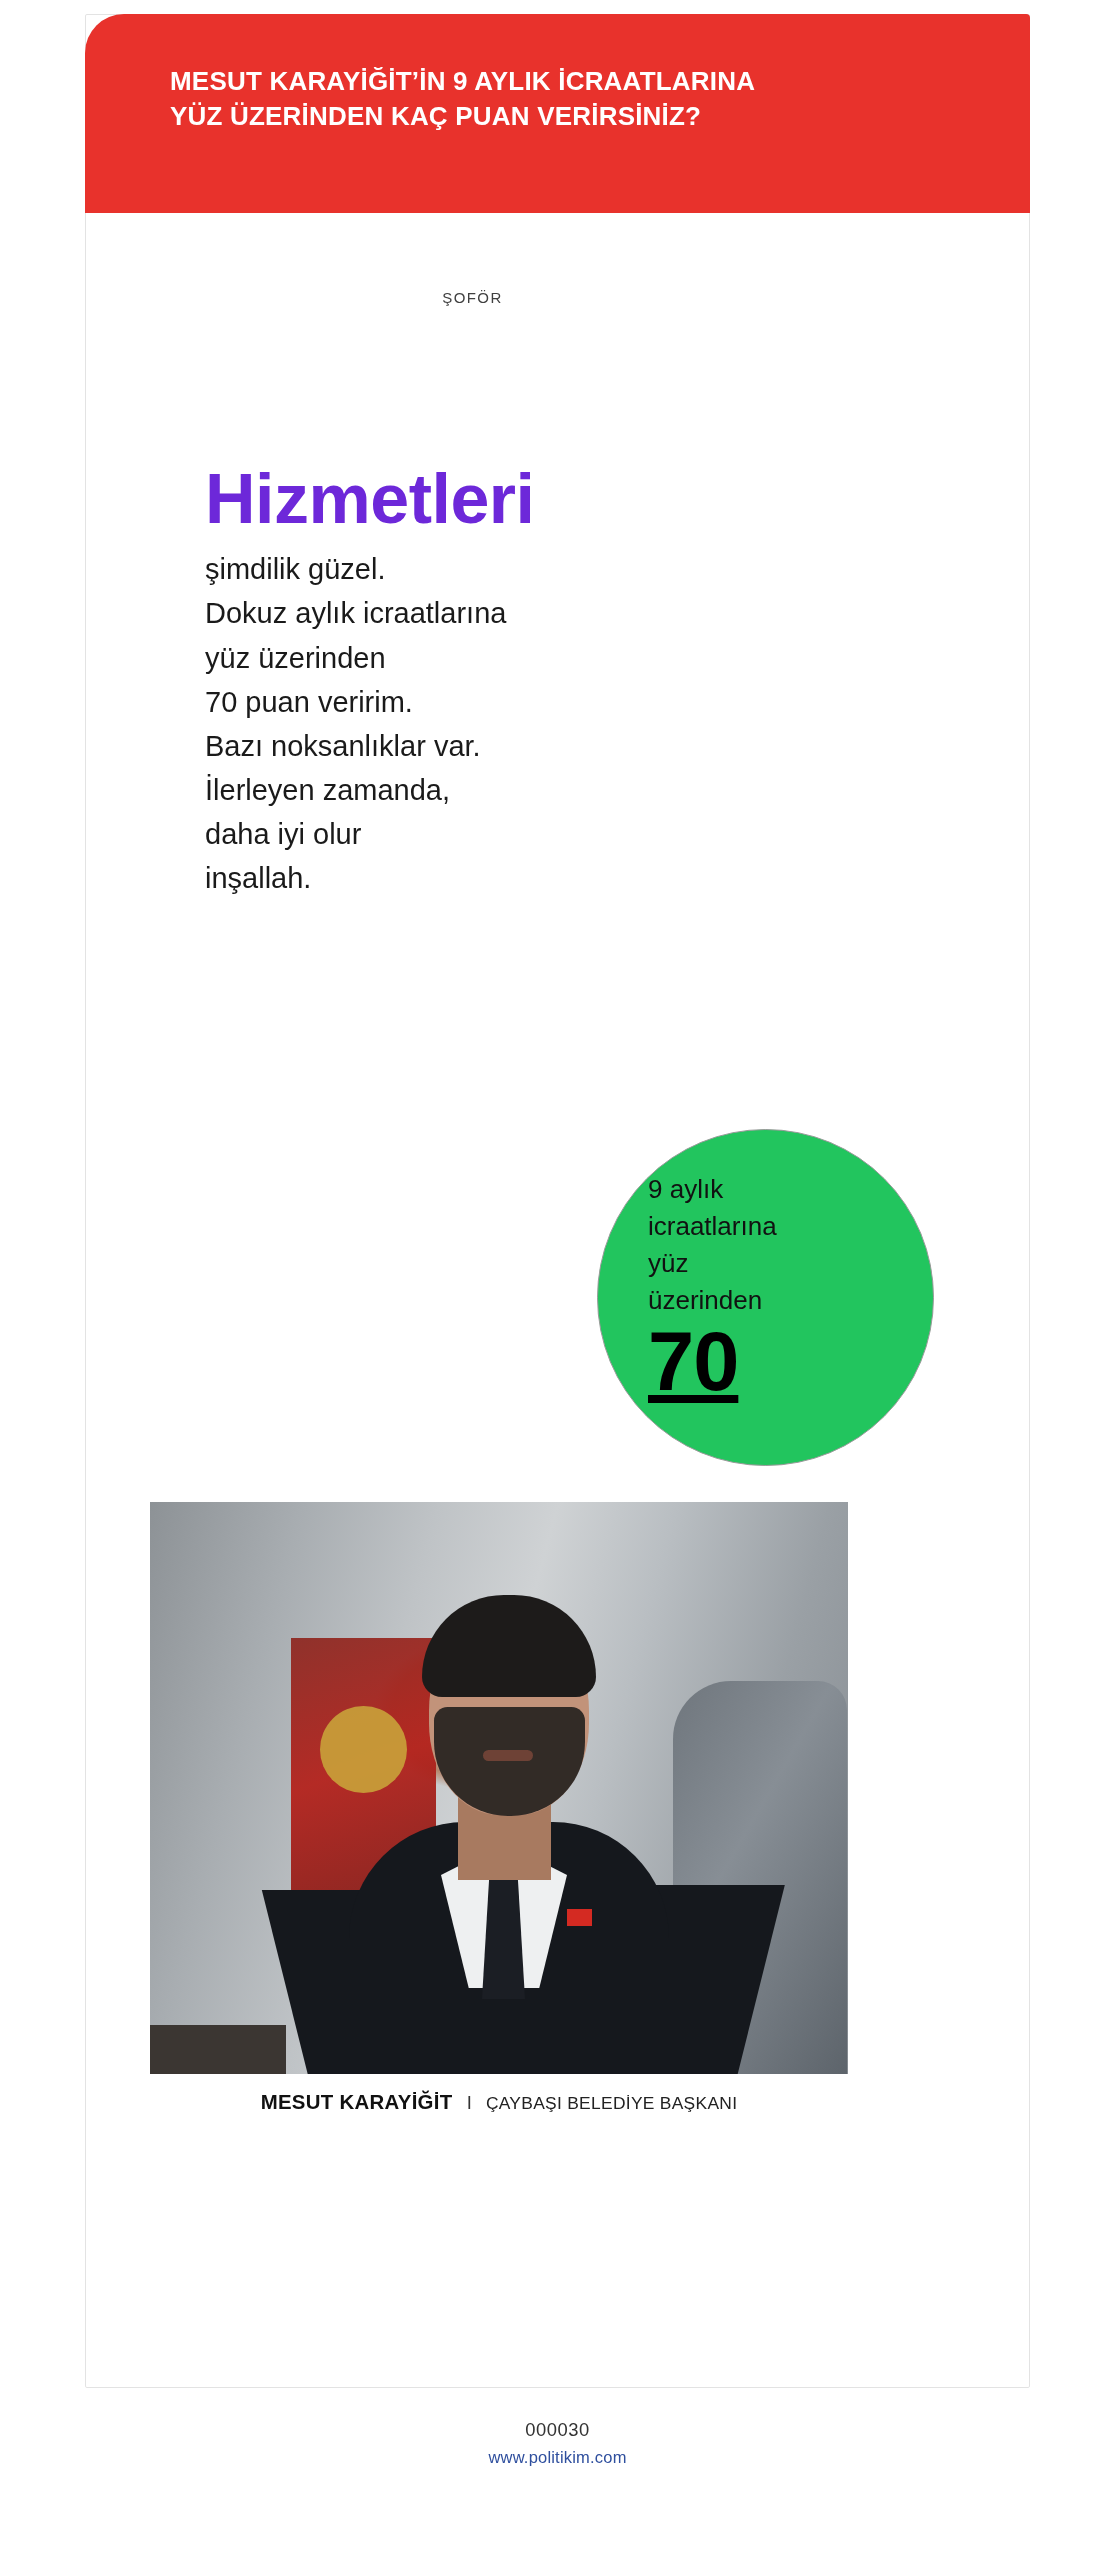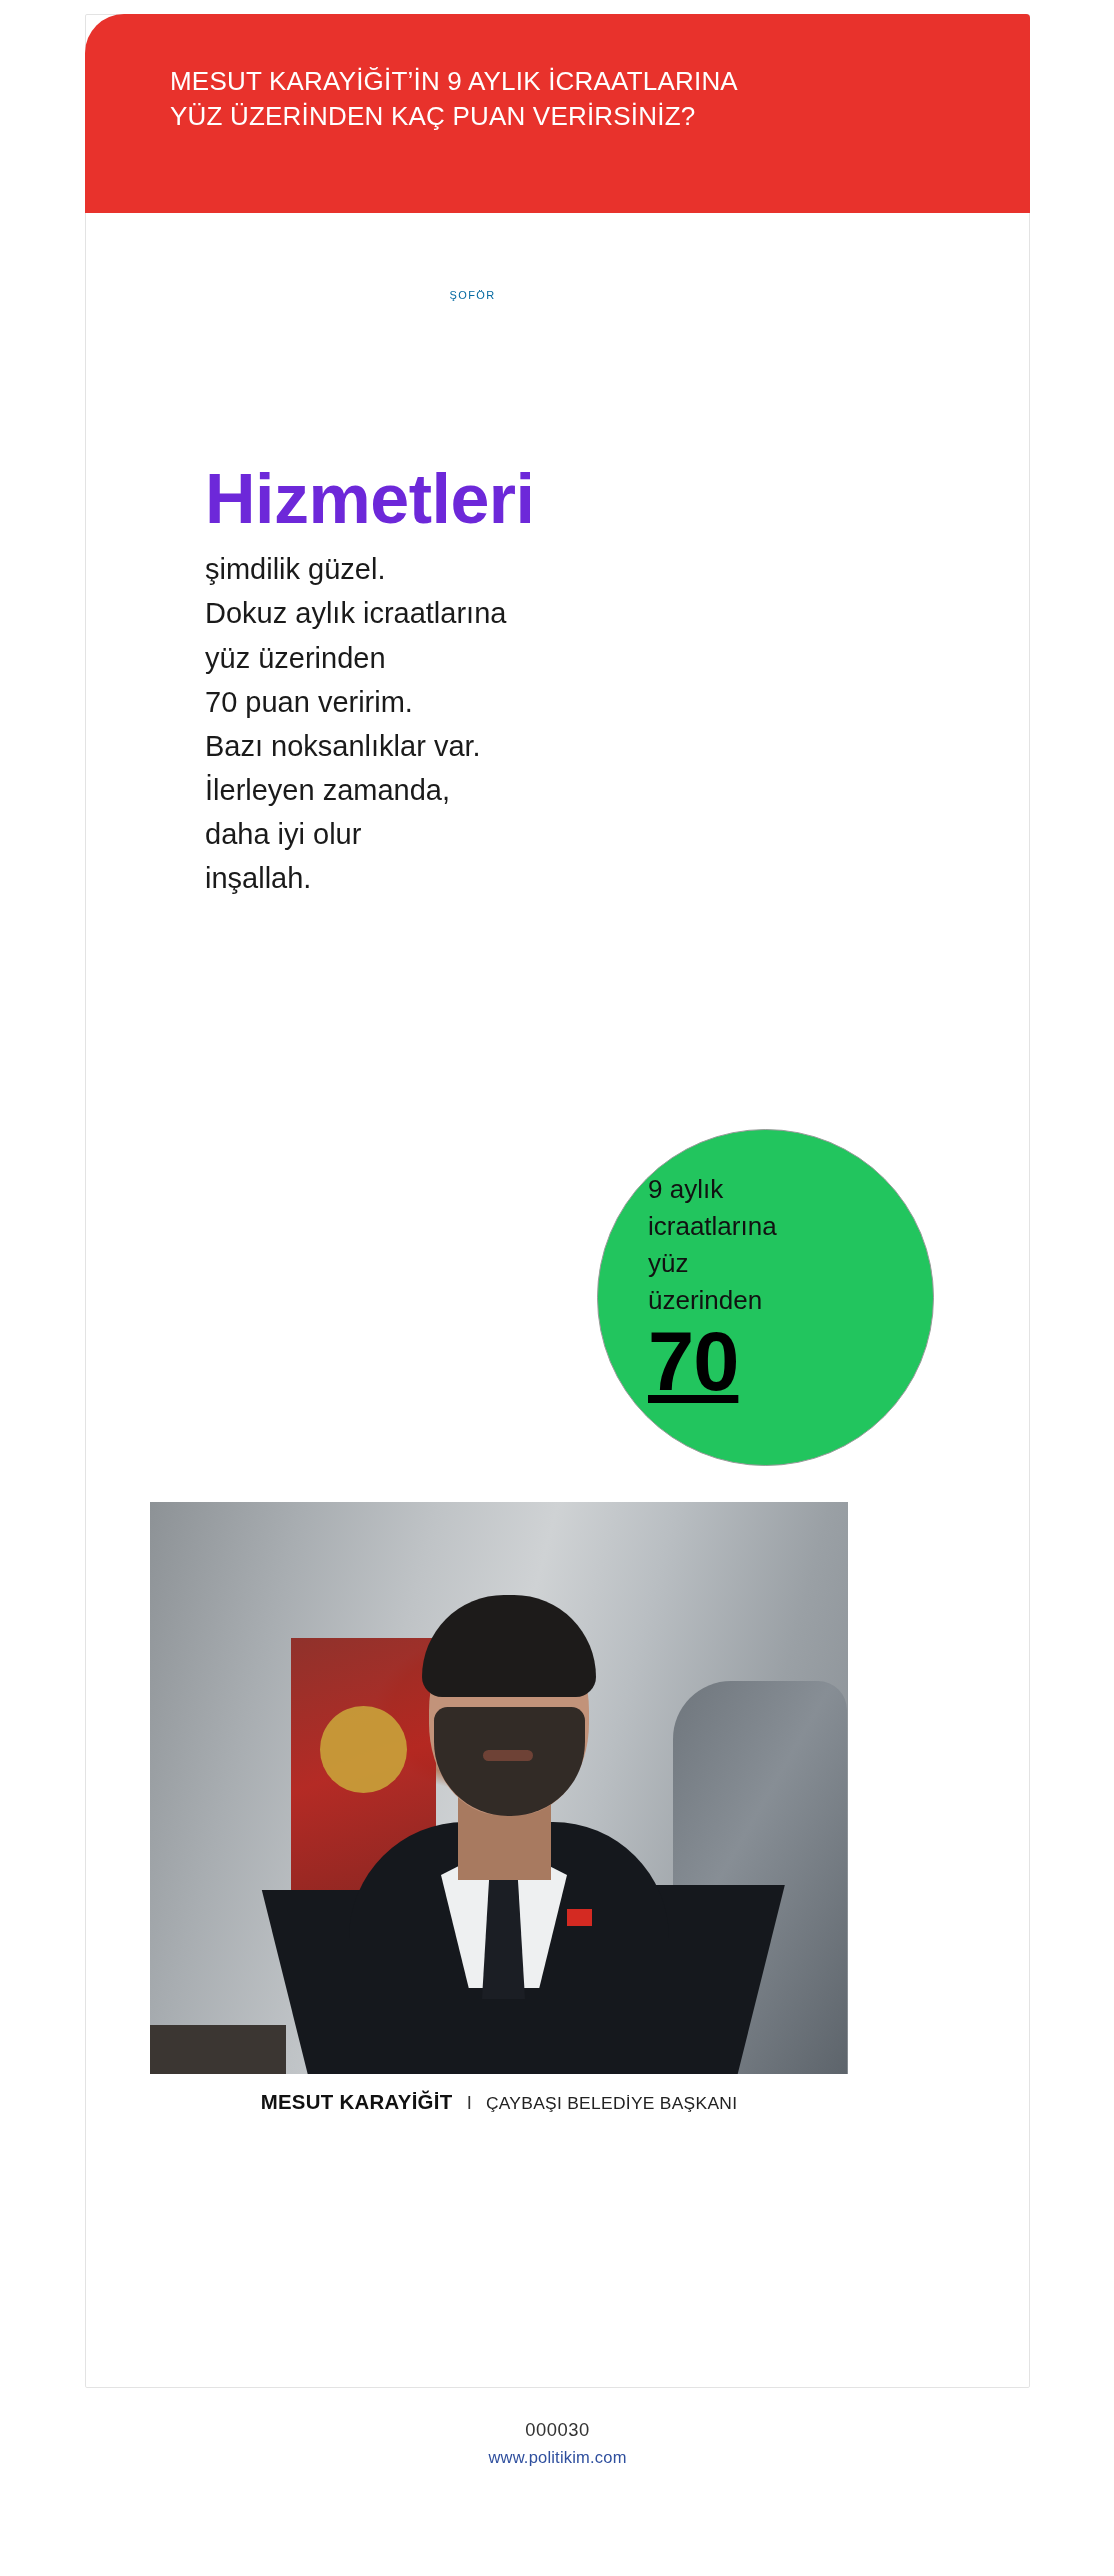--- a/index.html
+++ b/index.html
@@ -39,21 +39,21 @@
     width: 945px;
     height: 199px;
     background: #e8322c;
     border-top-left-radius: 39px;
     border-top-right-radius: 3.9px;
     color: #ffffff;
     padding: 50px 0 0 85px;
   }
   .banner-line {
     font-size: 26px;
-    font-weight: normal;
+    font-weight: bold;
     letter-spacing: 0.2px;
     line-height: 1.38;
     white-space: nowrap;
   }
 
   
   .person {
     position: absolute;
     left: 0;
     top: 281px;
@@ -61,23 +61,23 @@
     text-align: center;
   }
   .person-name {
     font-size: 37px;
     letter-spacing: 2.4px;
     color: #5e5e5e;
     font-weight: 400;
   }
   .person-role {
     margin-top: 7.8px;
-    font-size: 11px;
+    font-size: 15px;
     letter-spacing: 1.4px;
-    color: #0369a1;
+    color: #404040;
   }
 
   
   .quote {
     position: absolute;
     left: 205px;
     top: 463px;
     width: 678px;
   }
   .quote-lead {

